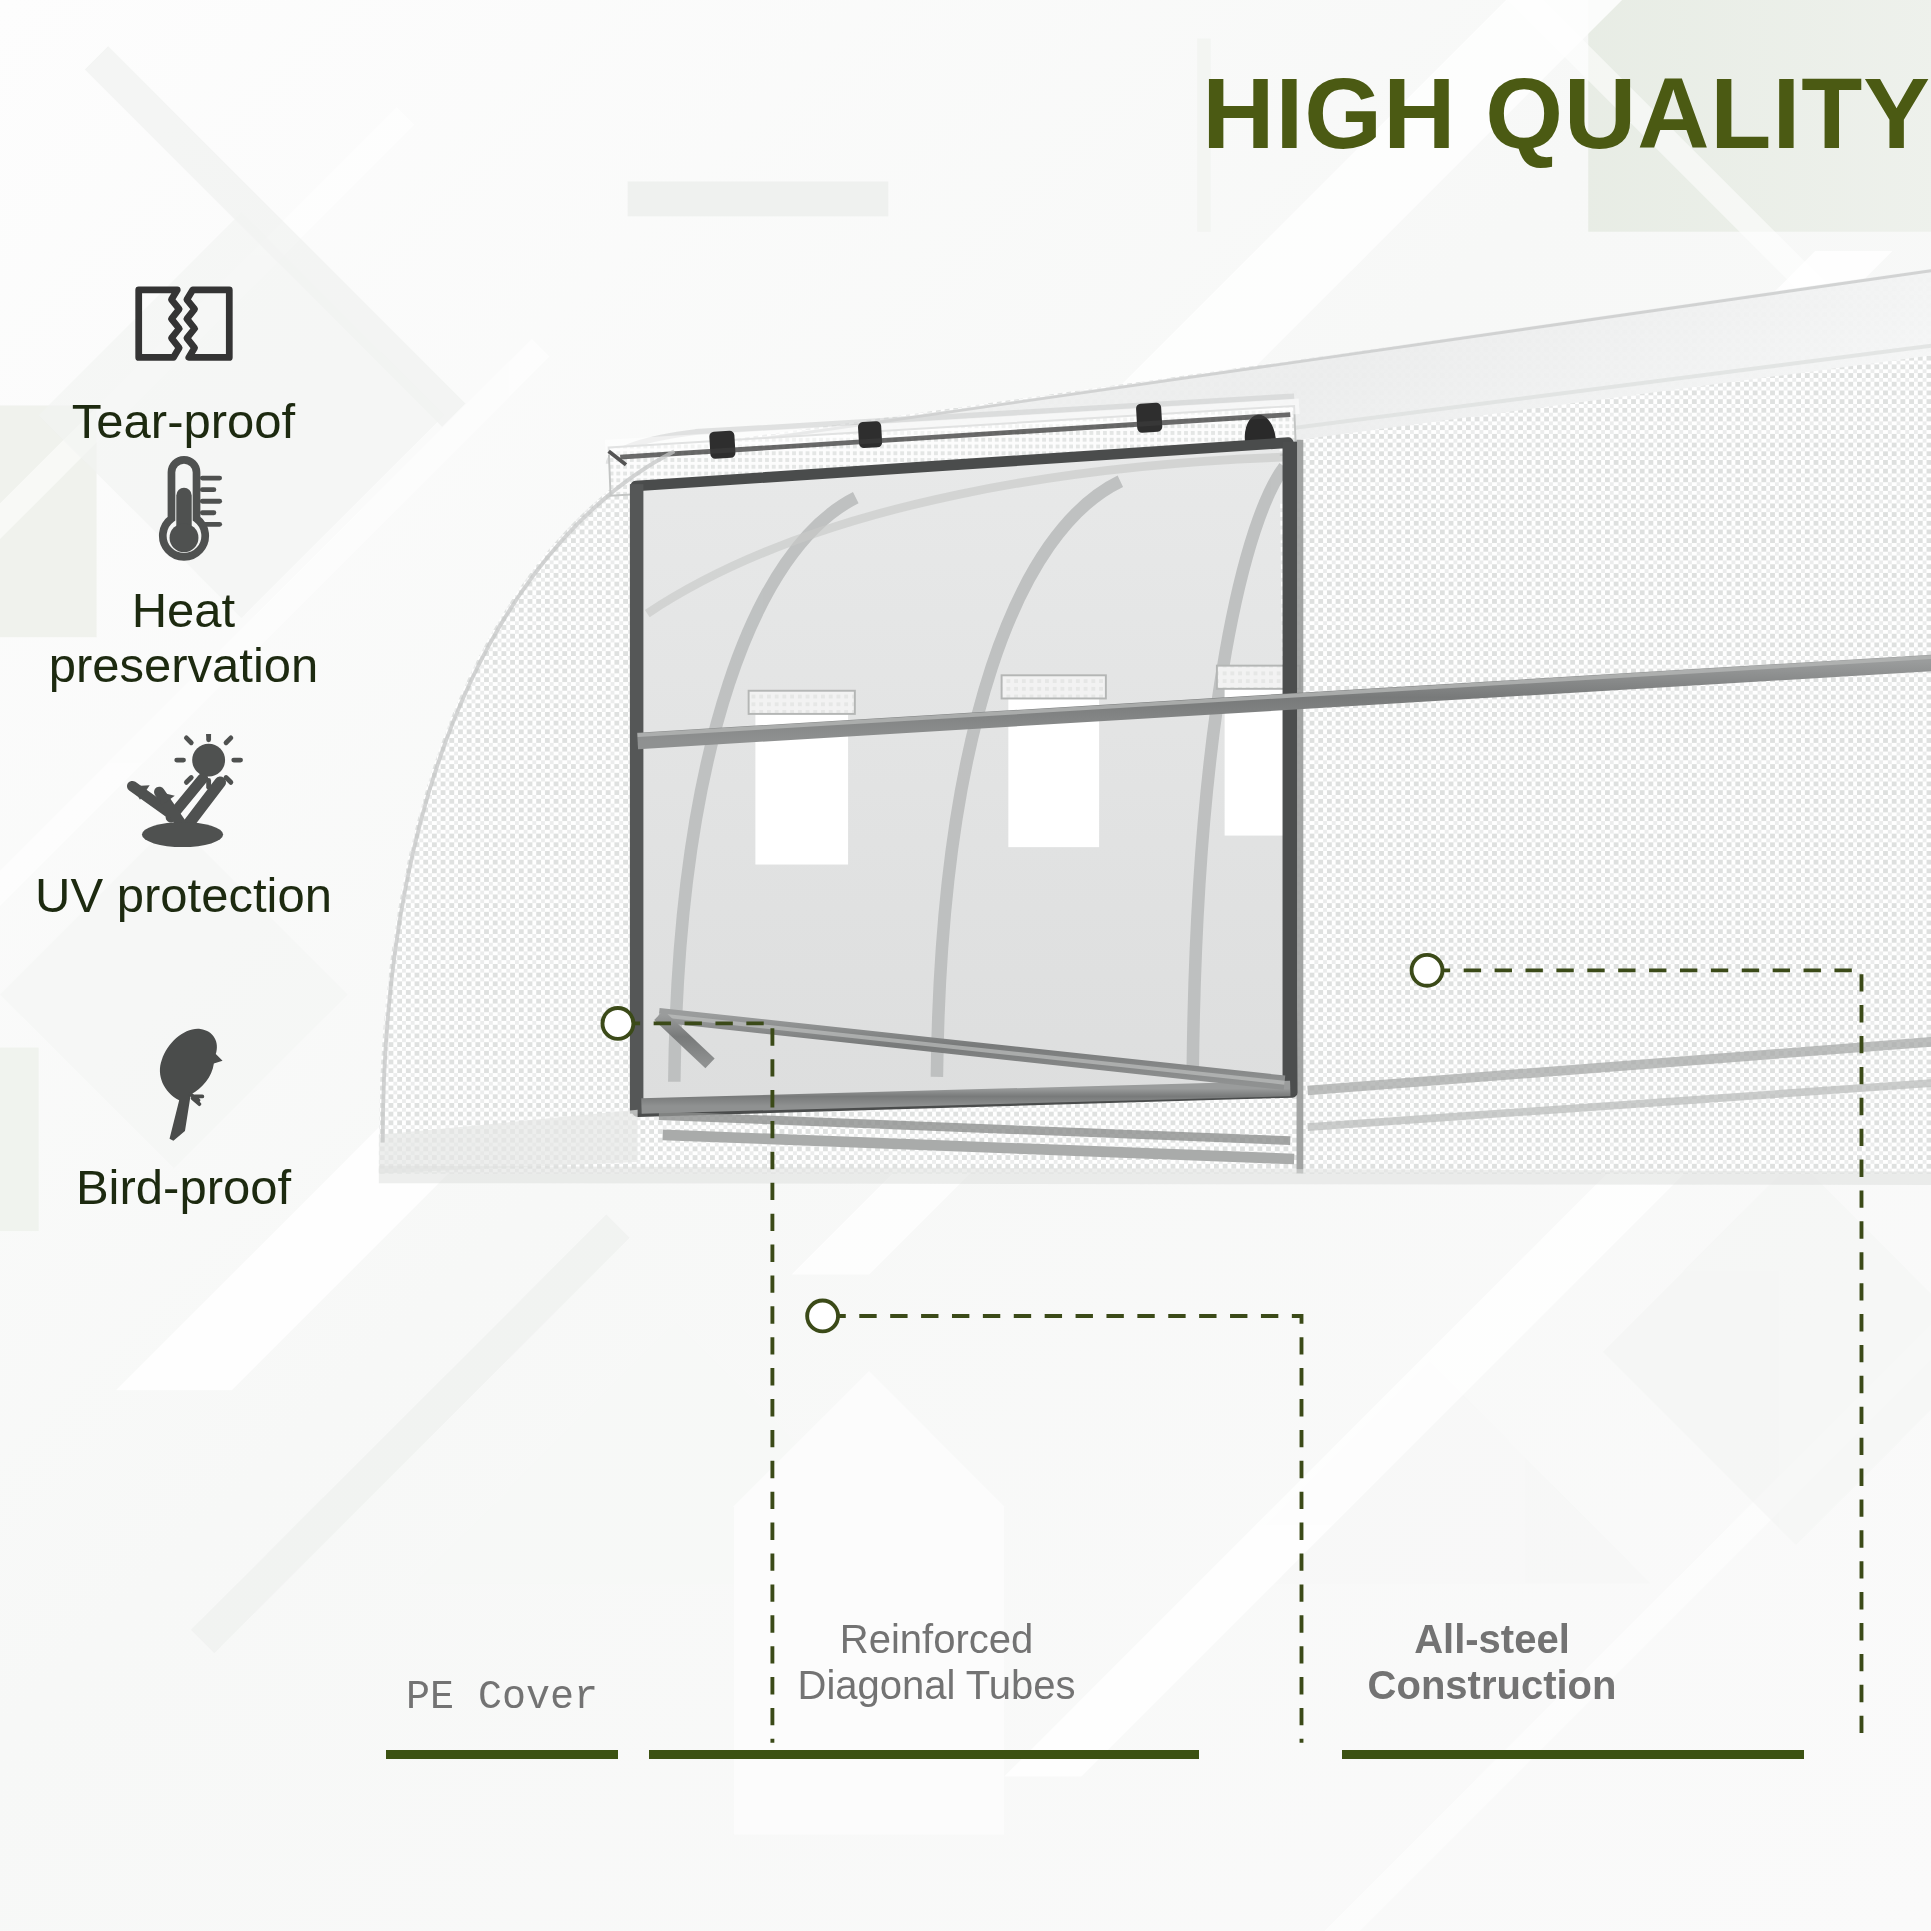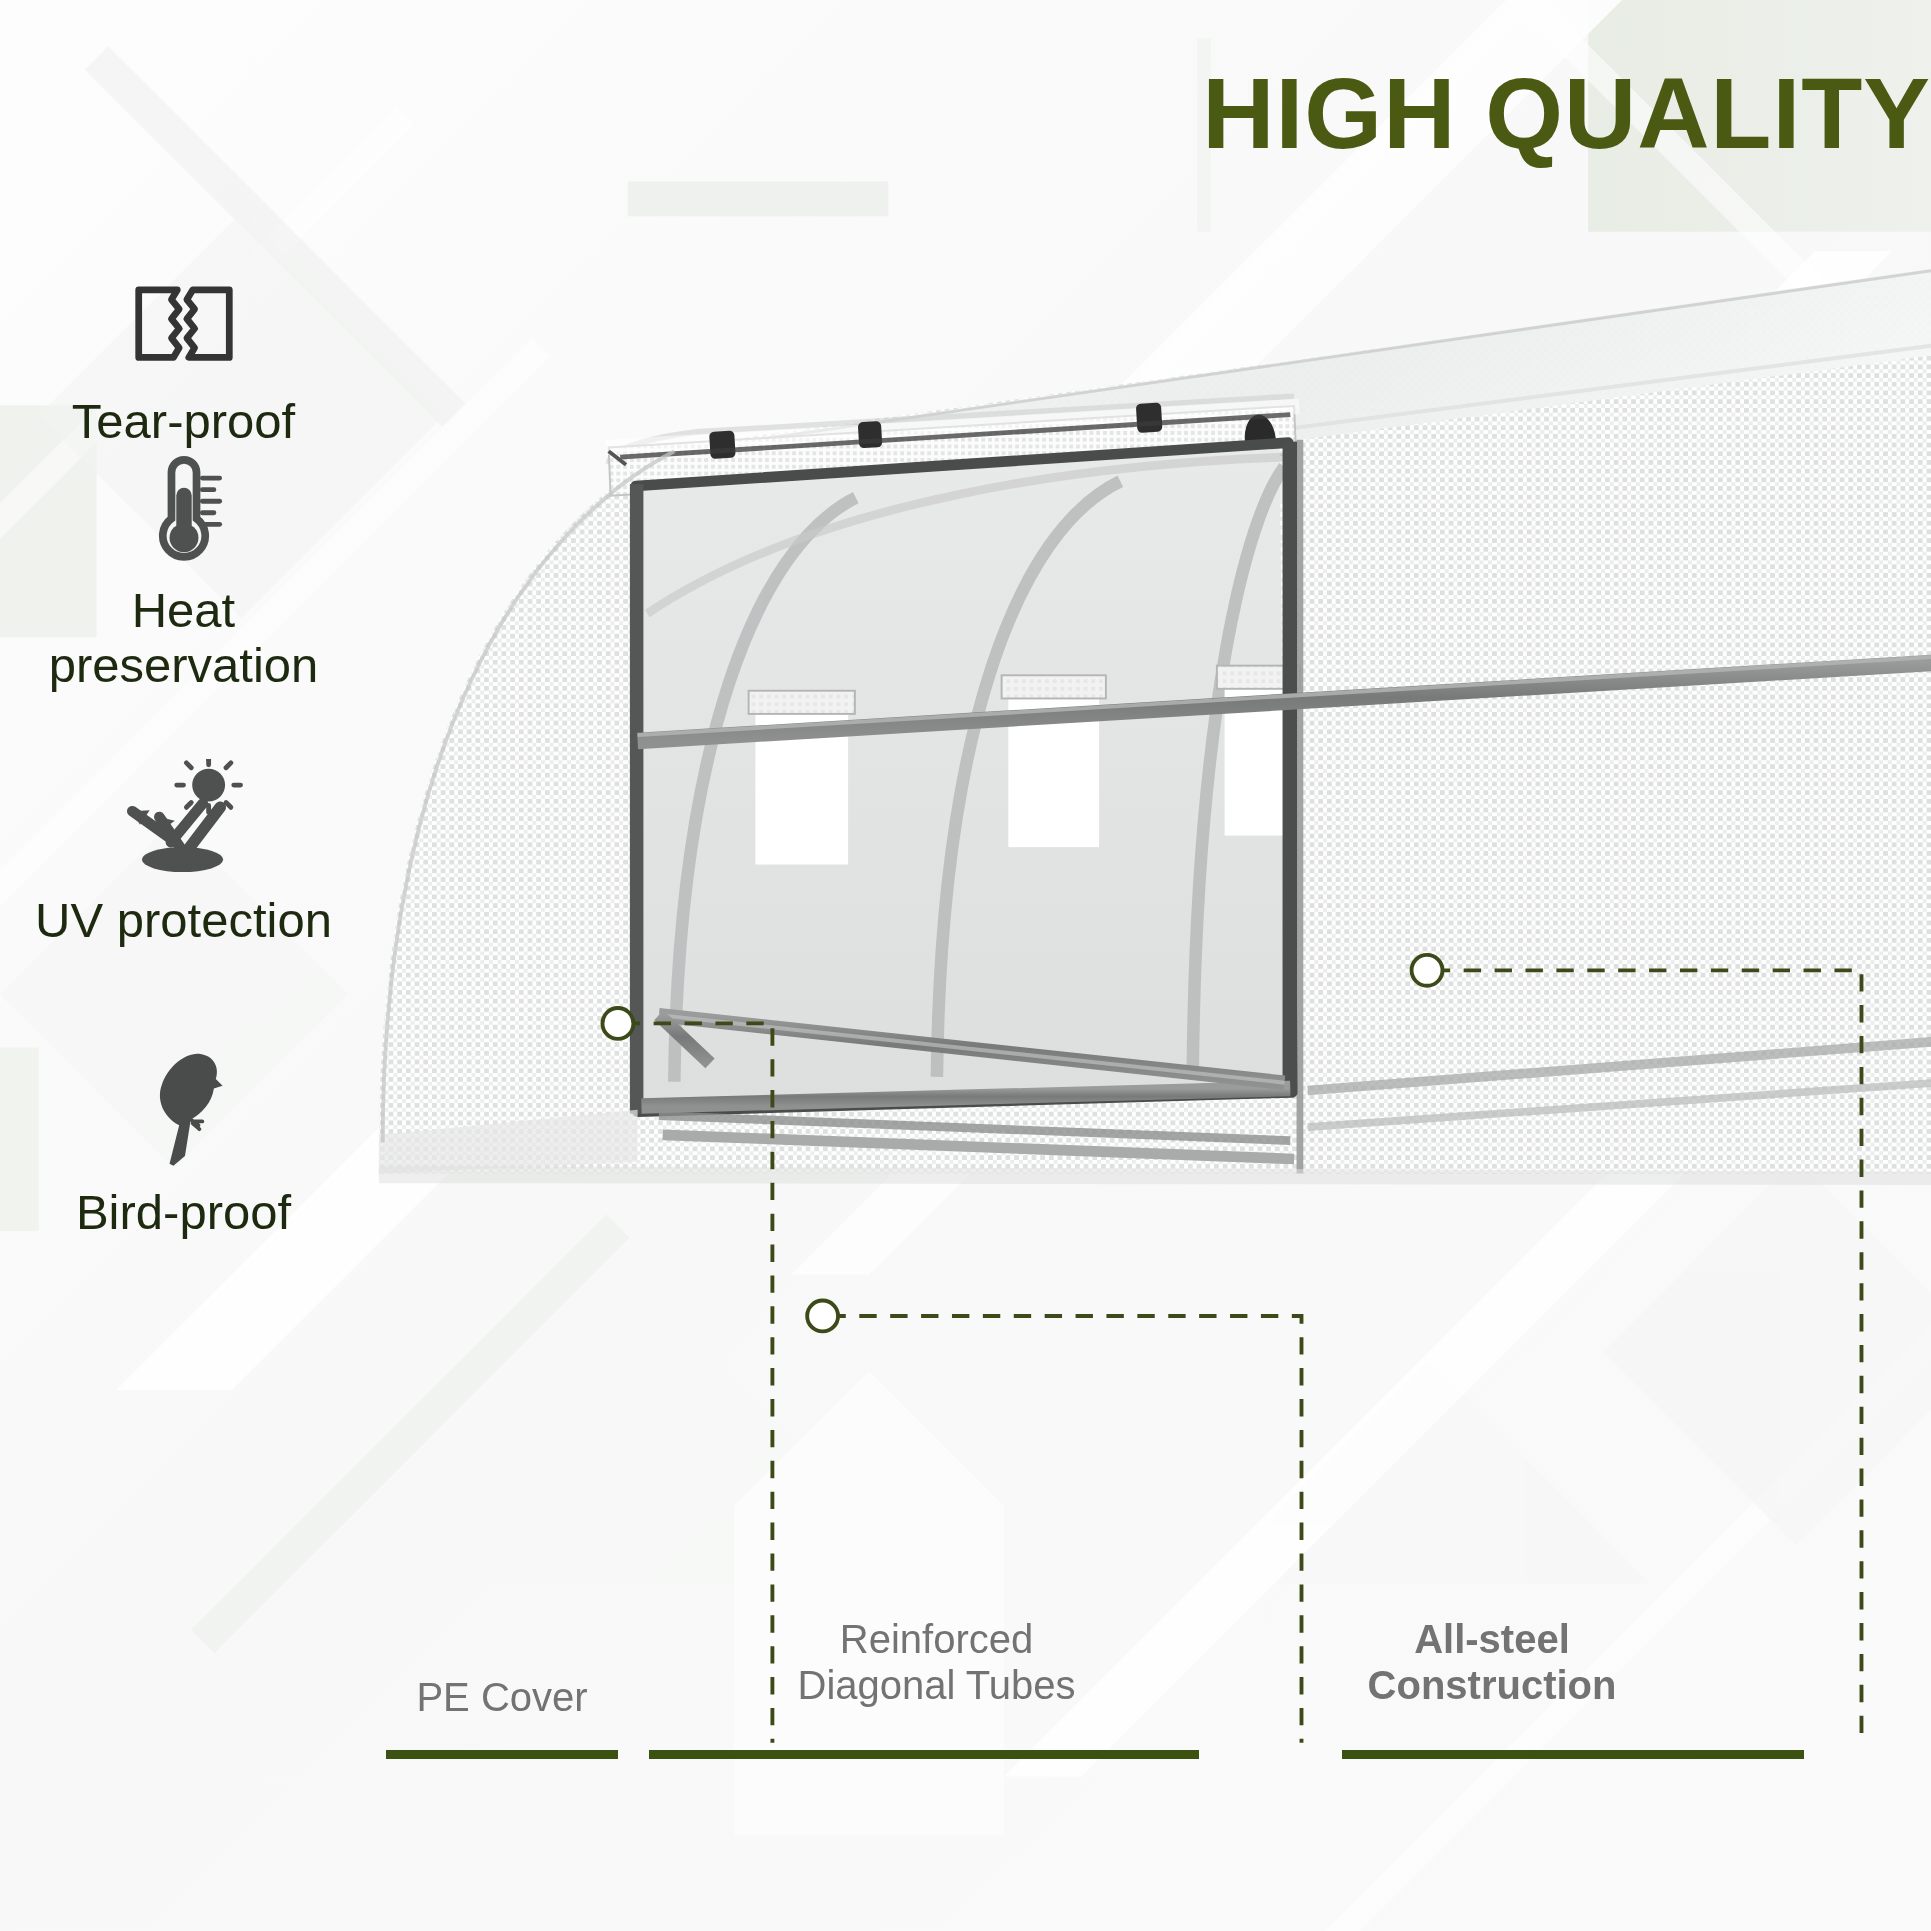--- a/index.html
+++ b/index.html
@@ -272,21 +272,21 @@
   <div class="feature" style="">
     <div class="ficon">
       <svg width="106" height="97" viewBox="0 0 110 100">
         <path d="M8 10 H48 L42 20 L50 30 L42 40 L50 50 L42 60 L50 70 L44 80 H8 Z" fill="none" stroke="#343434" stroke-width="7" stroke-linejoin="round"></path>
         <path d="M102 10 H64 L58 20 L66 30 L58 40 L66 50 L58 60 L66 70 L60 80 H102 Z" fill="none" stroke="#343434" stroke-width="7" stroke-linejoin="round"></path>
       </svg>
     </div>
     <div class="flabel">Tear-proof</div>
   </div>
 
-  <div class="feature" style="margin-bottom:67px;">
+  <div class="feature" style="margin-bottom:42px;">
     <div class="ficon">
       <svg width="106" height="116" viewBox="0 0 110 120">
         <path d="M42 24 a13 13 0 0 1 26 0 V72 a22 22 0 1 1 -26 0 Z" fill="none" stroke="#4f5150" stroke-width="8"></path>
         <path d="M55 48 V80" stroke="#4f5150" stroke-width="16" stroke-linecap="round"></path>
         <circle cx="55" cy="92" r="15" fill="#4f5150"></circle>
         <g stroke="#4f5150" stroke-width="5" stroke-linecap="round">
           <path d="M74 30 H92"></path>
             <path d="M74 42 H86"></path>
           <path d="M74 54 H92"></path>
             <path d="M74 66 H86"></path>
@@ -354,21 +354,21 @@
     <path d="M 858 1363 H 1348 V 1805" fill="none" stroke="#3b4a18" stroke-width="4" stroke-dasharray="18,14"></path>
     <circle cx="852" cy="1363" r="16" fill="#ffffff" stroke="#3b4a18" stroke-width="4"></circle>
   </g>
 
   <g>
     <path d="M 1484 1005 H 1928 V 1805" fill="none" stroke="#3b4a18" stroke-width="4" stroke-dasharray="18,14"></path>
     <circle cx="1478" cy="1005" r="16" fill="#ffffff" stroke="#3b4a18" stroke-width="4"></circle>
   </g>
 </svg>
 
-<div class="blabel" style="left:357px; top:1675px; width:290px;">PE Cover</div>
+<div class="blabel" style="left:357px; top:1675px; width:290px;font-family:Liberation Mono, monospace;">PE Cover</div>
 <div class="bline" style="left:386px; top:1750px; width:232px;"></div>
 
 <div class="blabel" style="left:637px; top:1617px; width:599px;">Reinforced
 Diagonal Tubes</div>
 <div class="bline" style="left:649px; top:1750px; width:550px;"></div>
 
 <div class="blabel" style="left:1207px; top:1617px; width:570px;font-weight:bold;">All-steel
 Construction</div>
 <div class="bline" style="left:1342px; top:1750px; width:462px;"></div>
 

